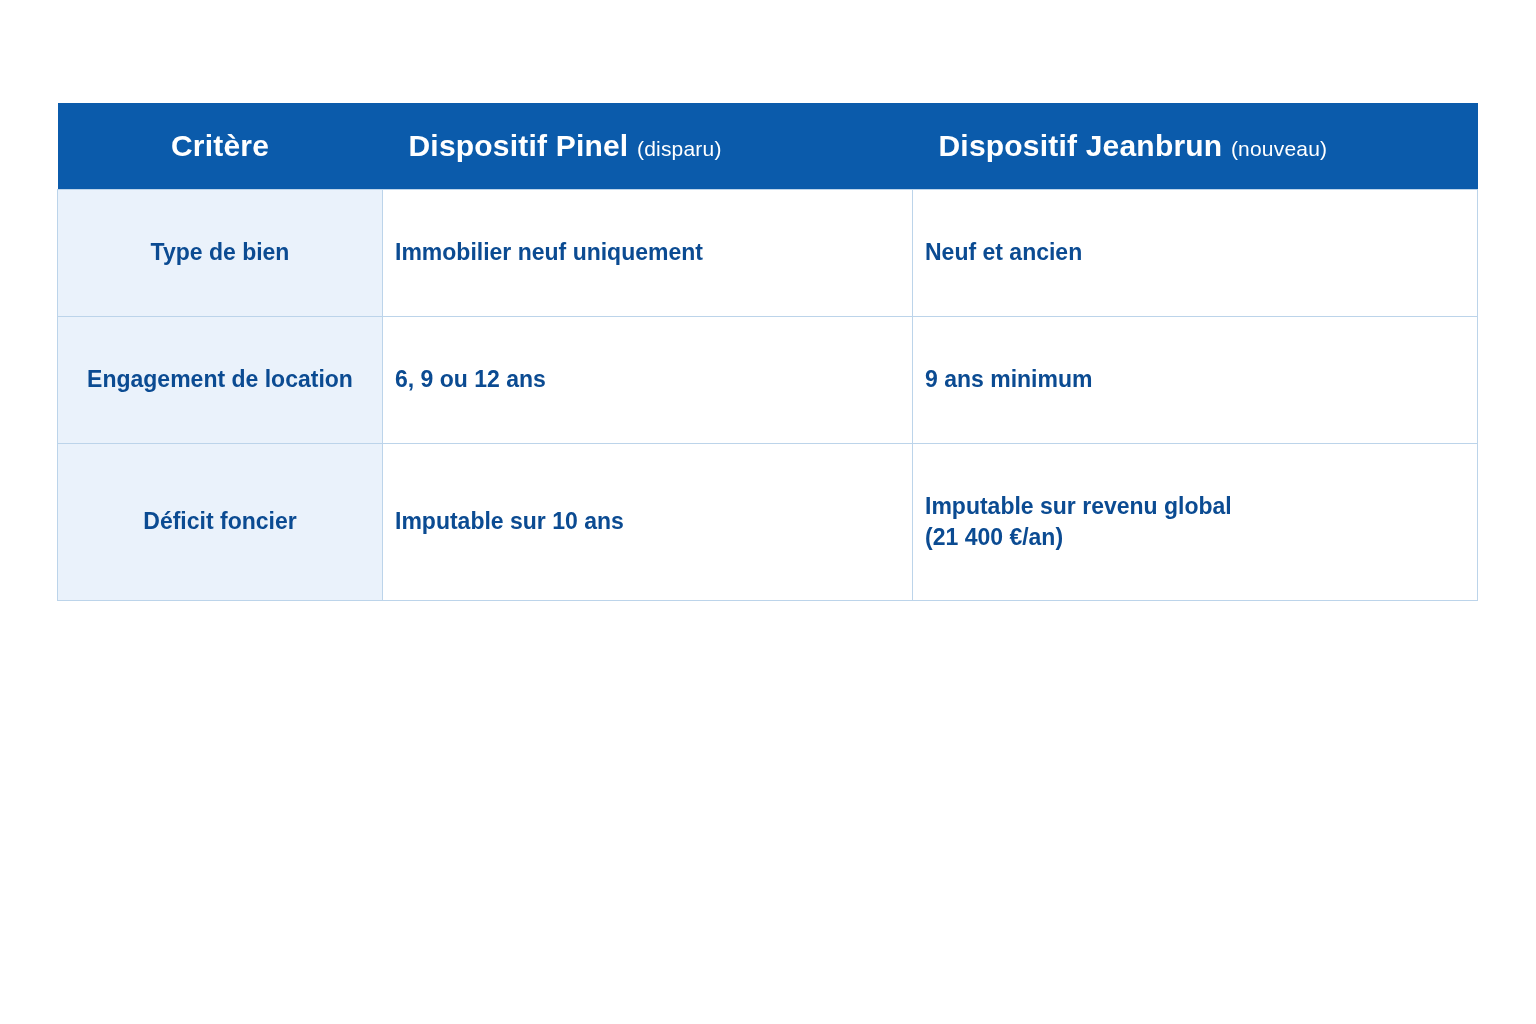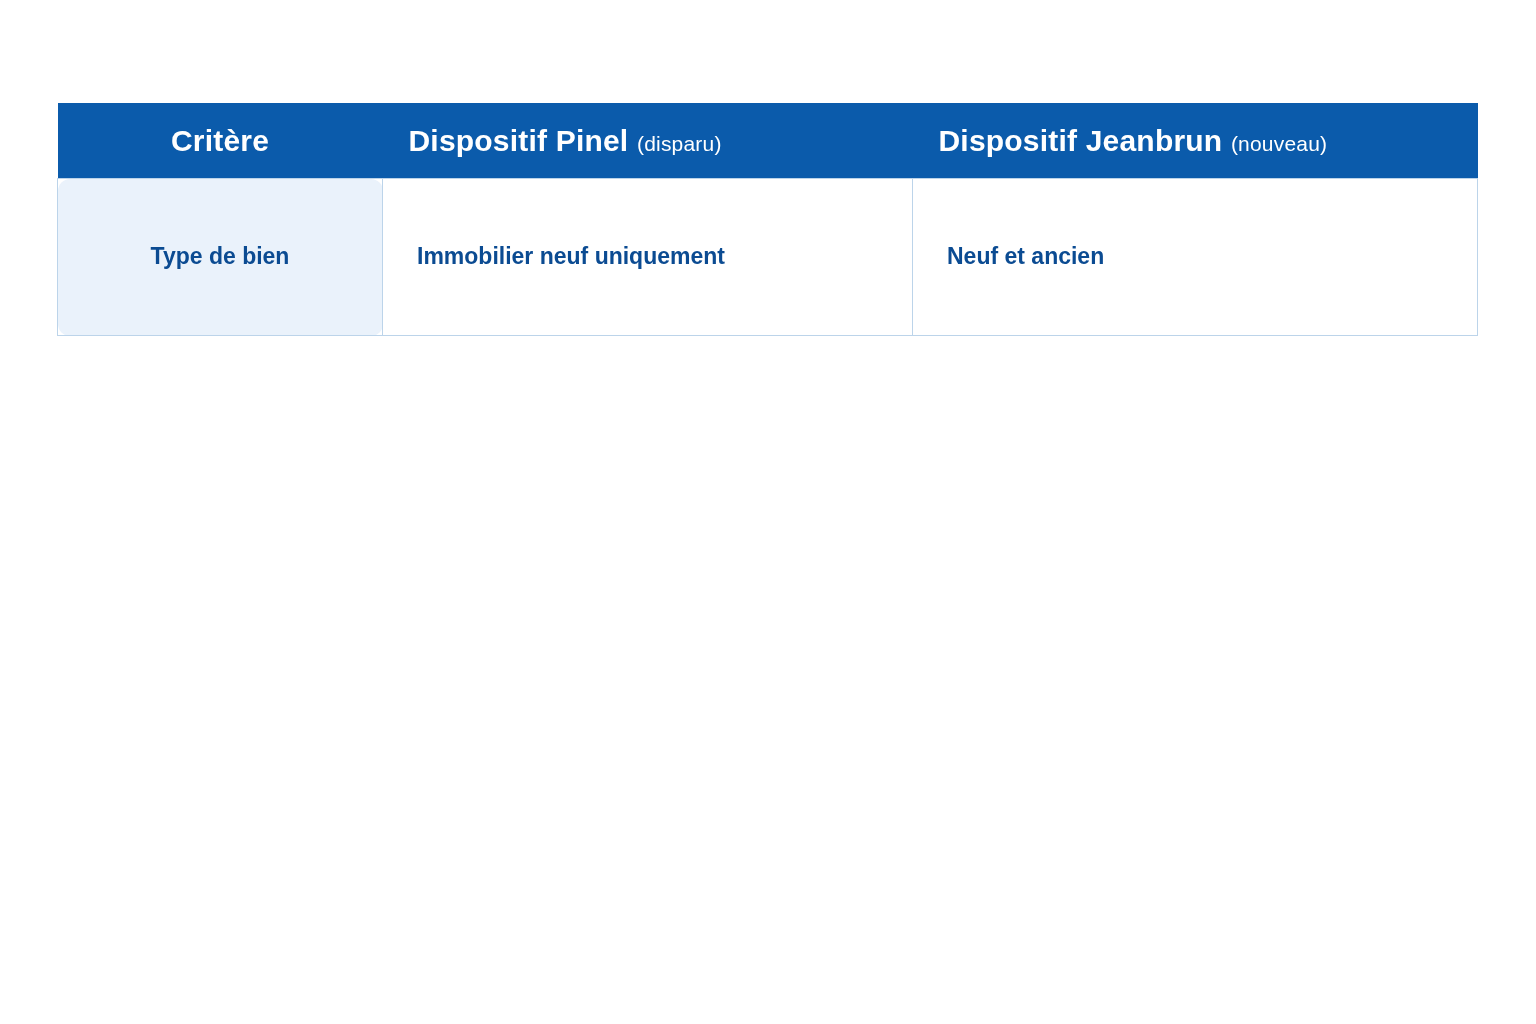--- a/index.html
+++ b/index.html
@@ -31,21 +31,21 @@
     width: 1420px;
     background: #ffffff;
   }
   table.comparison col.c-criteria { width: 325px; }
   table.comparison col.c-pinel    { width: 530px; }
   table.comparison col.c-jeanbrun { width: 565px; }
 
   thead th {
     background: #0b5bab;
     color: #ffffff;
-    height: 75px;
+    height: 86px;
     padding: 0 26px;
     text-align: left;
     vertical-align: middle;
     font-size: 30px;
     font-weight: bold;
     letter-spacing: 0.2px;
     border: none;
   }
   thead th.head-criteria {
     text-align: center;
@@ -57,28 +57,27 @@
   }
 
   tbody td {
     border: 1px solid #bcd4ea;
     vertical-align: middle;
     color: #0b4b92;
     font-size: 23px;
     font-weight: bold;
     line-height: 1.35;
     height: 98px;
-    padding: 14px 34px;
+    padding: 14px 12px;
   }
   tbody td.criteria {
     background: #eaf2fb;
     text-align: center;
     padding: 14px 18px;
     color: #0b4b92;
-    border-radius: 12px;
   }
   tbody td.value {
     background: #ffffff;
     text-align: left;
   }
   tbody tr:last-child td {
     height: 128px;
     vertical-align: middle;
   }
   tbody td .line2 {
@@ -110,16 +109,29 @@
             <span class="sub">(nouveau)</span>
           </th>
         </tr>
       </thead>
       <tbody>
         <tr>
           <td class="criteria">Type de bien</td>
           <td class="value">Immobilier neuf uniquement</td>
           <td class="value">Neuf et ancien</td>
         </tr>
+        <tr>
+          <td class="criteria">Engagement de location</td>
+          <td class="value">6, 9 ou 12 ans</td>
+          <td class="value">9 ans minimum</td>
+        </tr>
+        <tr>
+          <td class="criteria">Déficit foncier</td>
+          <td class="value">Imputable sur 10 ans</td>
+          <td class="value">
+            <span>Imputable sur revenu global</span>
+            <span class="line2">(21 400 €/an)</span>
+          </td>
+        </tr>
       </tbody>
     </table>
   </div>
 </div>
 
 </body></html>

